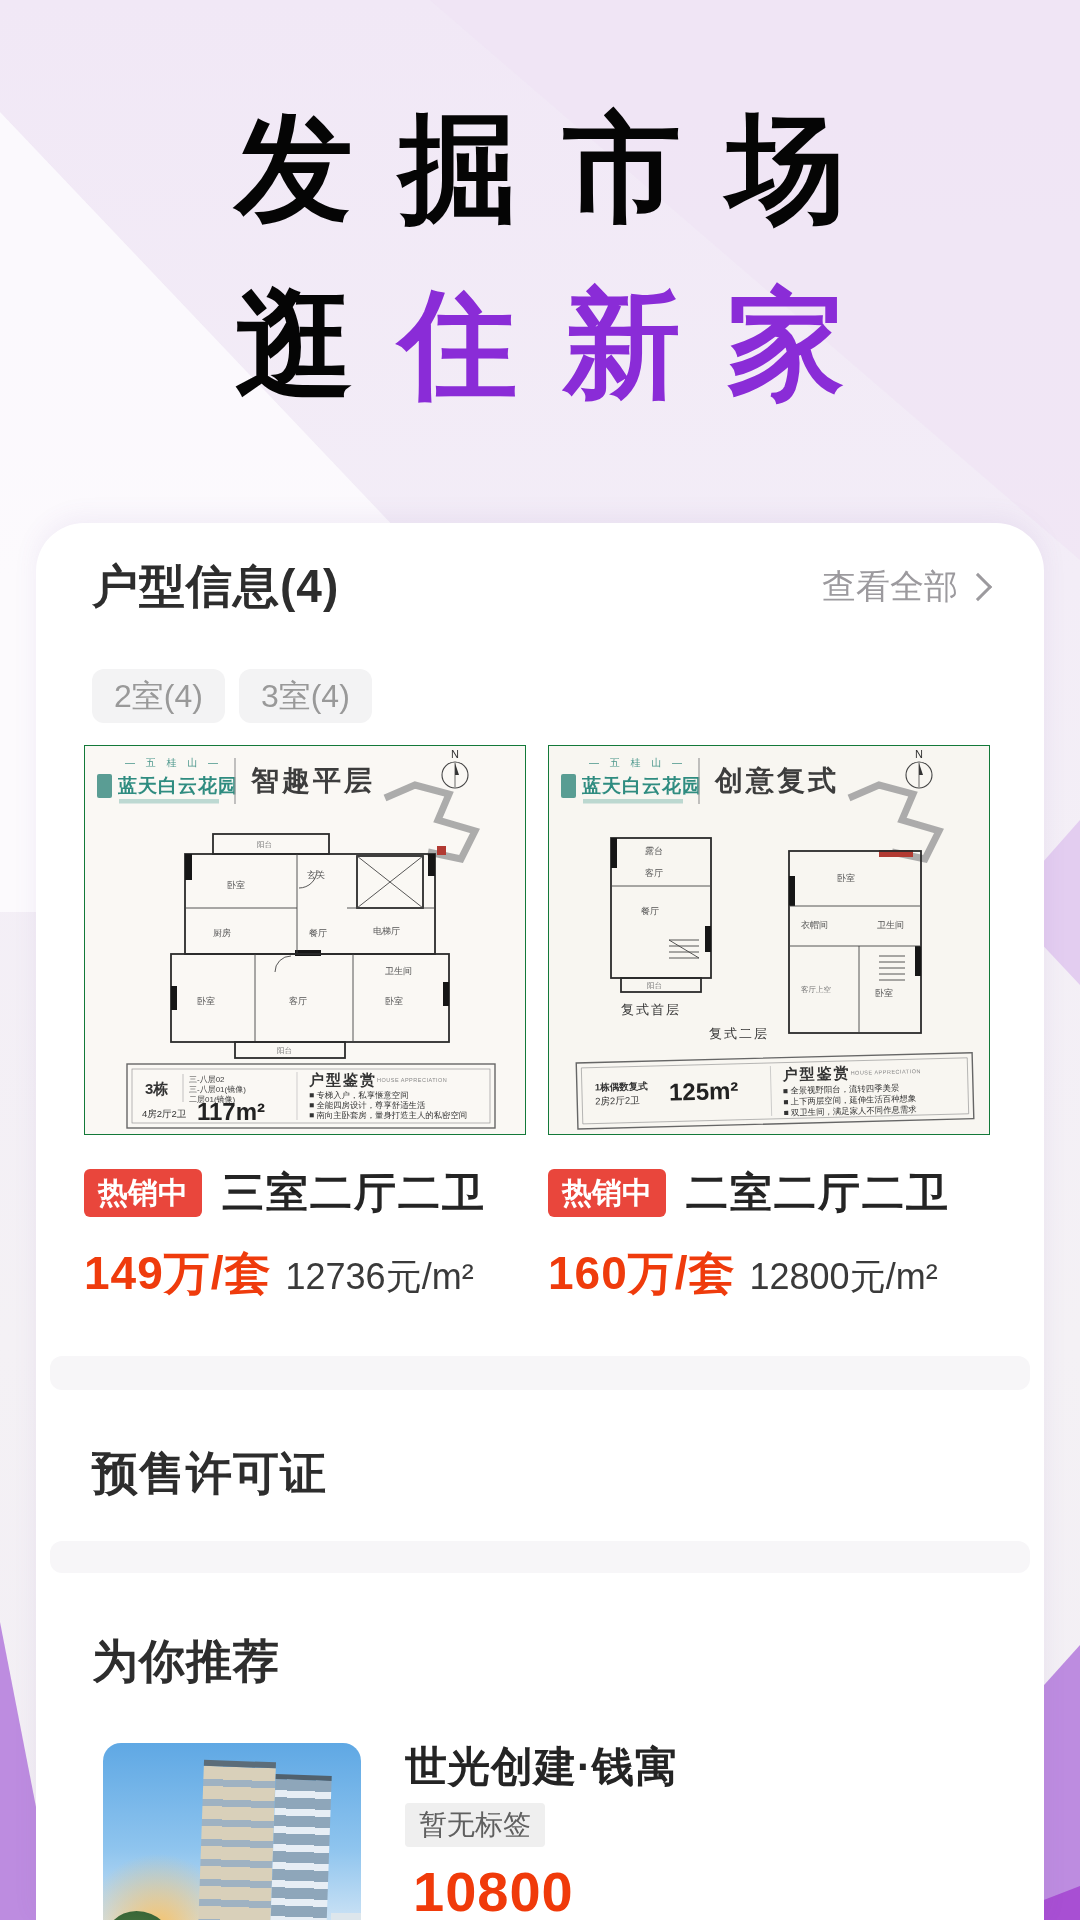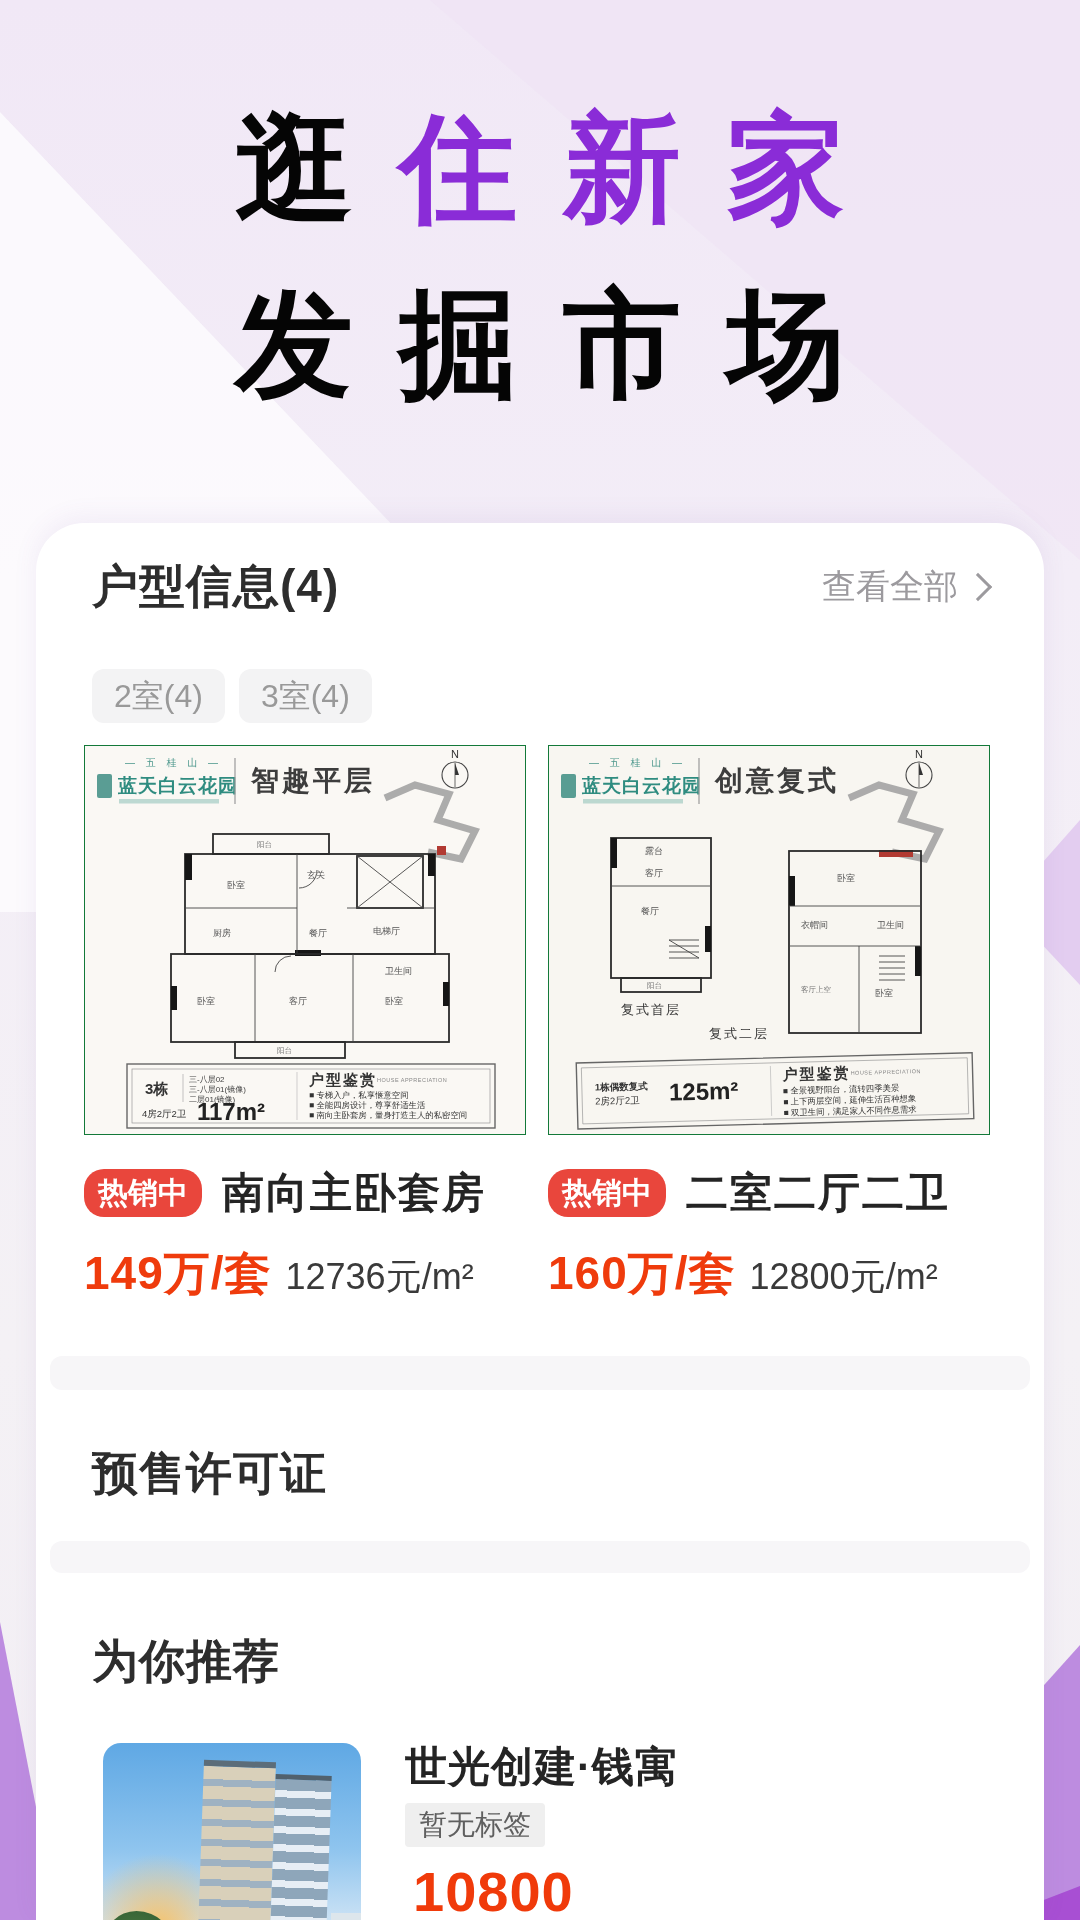--- a/index.html
+++ b/index.html
@@ -52,21 +52,21 @@
         padding:11px 22px;border-radius:12px;}
 
   .plans-row{position:absolute;top:222px;left:48px;width:912px;display:flex;gap:24px;}
   .unit-col{width:440px;display:flex;flex-direction:column;}
   .plan-box{width:440px;height:388px;background:#15803d;border:1px solid rgba(0,0,0,.05);
             overflow:hidden;cursor:pointer;}
   .plan-box svg{display:block;width:100%;height:100%;}
 
   .badge-row{display:flex;align-items:center;margin-top:30px;gap:20px;}
   .hot-badge{background:#e9463c;color:#fff;font-size:30px;line-height:30px;
-             padding:9px 14px;border-radius:20px;font-weight:600;white-space:nowrap;}
+             padding:9px 14px;border-radius:6px;font-weight:600;white-space:nowrap;}
   .unit-name{font-size:42px;font-weight:800;color:#242424;letter-spacing:2px;white-space:nowrap;}
   .price-row{display:flex;align-items:baseline;margin-top:22px;gap:14px;}
   .price-main{color:#ef3b0c;font-size:46px;font-weight:900;letter-spacing:1px;white-space:nowrap;}
   .price-unit{color:#3a3a3a;font-size:36px;white-space:nowrap;}
 
   .gray-band{position:absolute;left:14px;right:14px;background:#f7f6f8;border-radius:12px;}
   .band-1{top:833px;height:34px;}
   .band-2{top:1018px;height:32px;}
 
   .presale-title{position:absolute;top:920px;left:56px;}
@@ -126,22 +126,22 @@
 <div class="stage">
 
   <div class="bg-shape wedge-light"></div>
   <div class="bg-shape wedge-top-right"></div>
   <div class="bg-shape wedge-mid-right"></div>
   <div class="bg-shape wedge-bottom-left"></div>
   <div class="bg-shape wedge-bottom-right"></div>
   <div class="bg-shape wedge-bottom-right-deep"></div>
 
   <div class="hero">
+    <div>发掘市场</div>
     <div><span>逛</span><span class="purple">住新家</span></div>
-    <div>发掘市场</div>
   </div>
 
   <div class="card-col">
 
     <div class="sec-head" style="top:33px;">
       <div class="sec-title">户型信息(4)</div>
       <div class="view-all">
         <span>查看全部</span>
         <span class="chev"></span>
       </div>
@@ -221,21 +221,21 @@
               <text class="fp-gallery" x="224" y="339">户型鉴赏</text>
               <text class="fp-gallery-en" x="292" y="336">HOUSE APPRECIATION</text>
               <text class="fp-bullet" x="224" y="352">■ 专梯入户，私享惬意空间</text>
               <text class="fp-bullet" x="224" y="362">■ 全能四房设计，尊享舒适生活</text>
               <text class="fp-bullet" x="224" y="372">■ 南向主卧套房，量身打造主人的私密空间</text>
             </g>
           </svg>
         </div>
         <div class="badge-row">
           <span class="hot-badge">热销中</span>
-          <span class="unit-name">南向主卧套房</span>
+          <span class="unit-name">三室二厅二卫</span>
         </div>
         <div class="price-row">
           <span class="price-main">149万/套</span>
           <span class="price-unit">12736元/m²</span>
         </div>
       </div>
 
       <div class="unit-col">
         <div class="plan-box">
           <svg viewBox="0 0 440 388" xmlns="http://www.w3.org/2000/svg">

